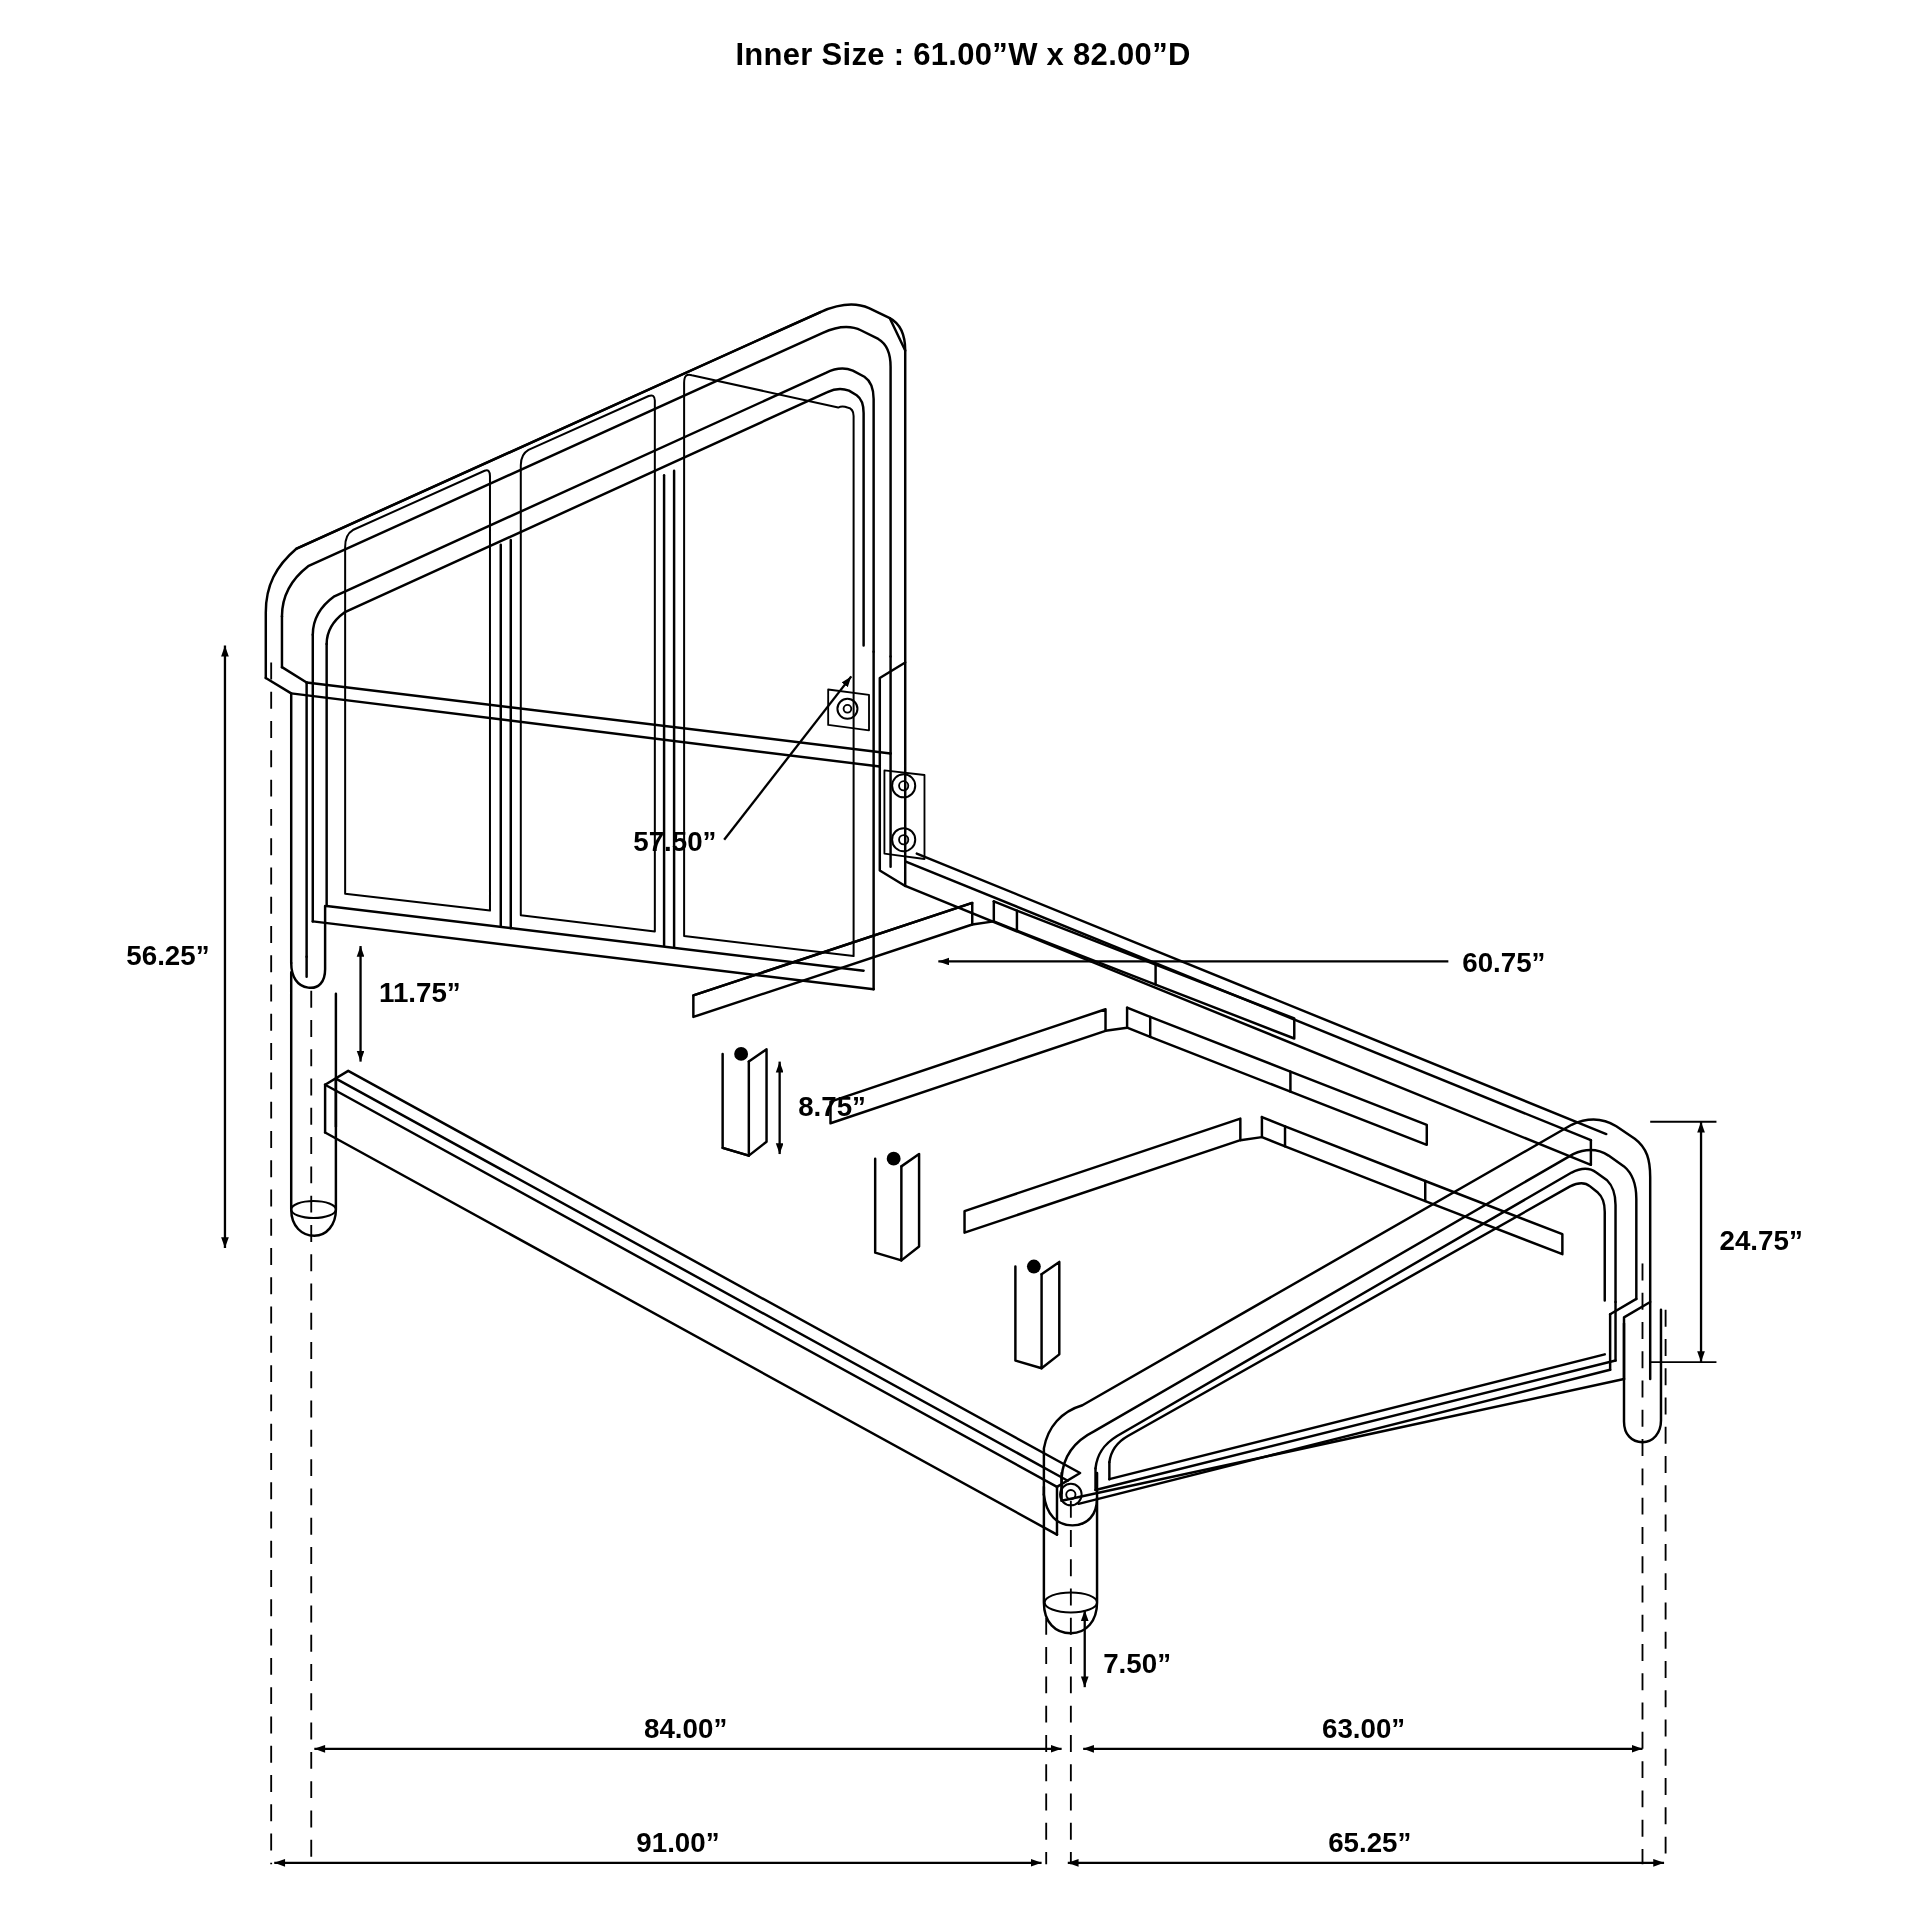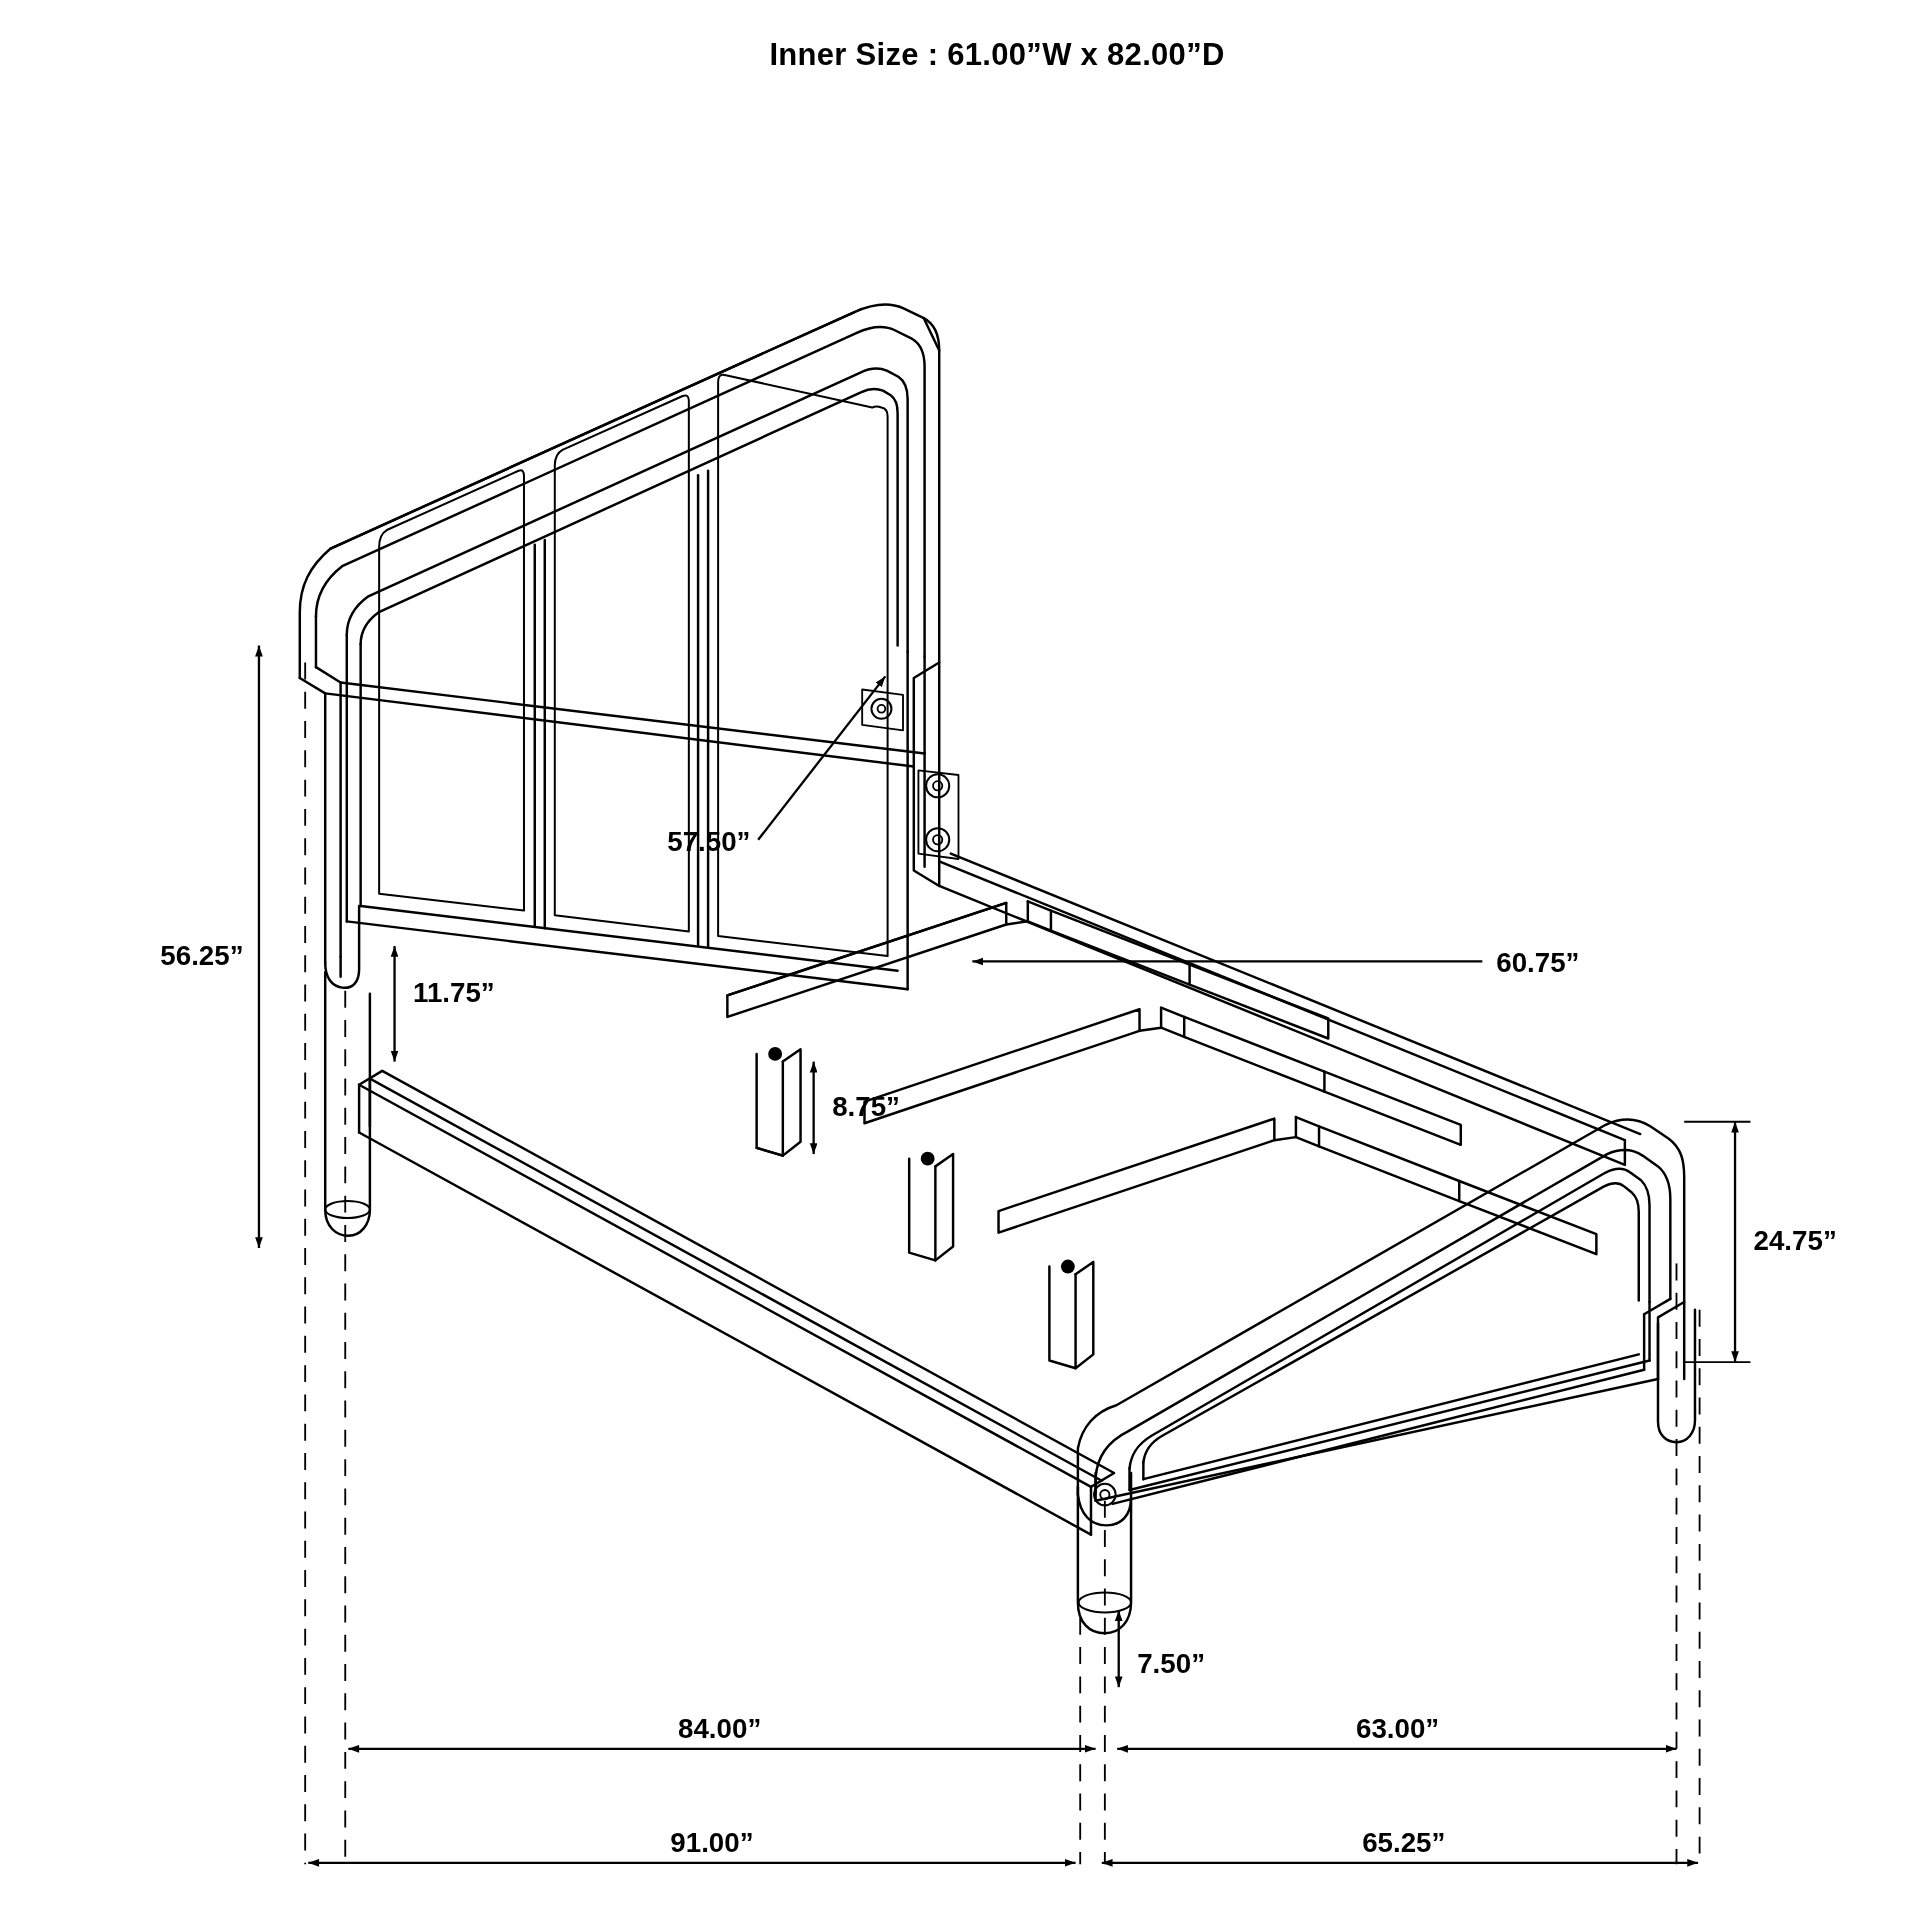--- a/index.html
+++ b/index.html
@@ -14,21 +14,20 @@
     color: #000000;
     position: relative;
     overflow: hidden;
   }
   #diagram-root {
     position: absolute;
     left: 0;
     top: 0;
     width: 1664px;
     height: 1926px;
-    margin-left: 34px;
   }
   .title {
     position: absolute;
     top: 37px;
     left: 0;
     width: 1926px;
     text-align: center;
     font-size: 31px;
     font-weight: bold;
     letter-spacing: 0.3px;

